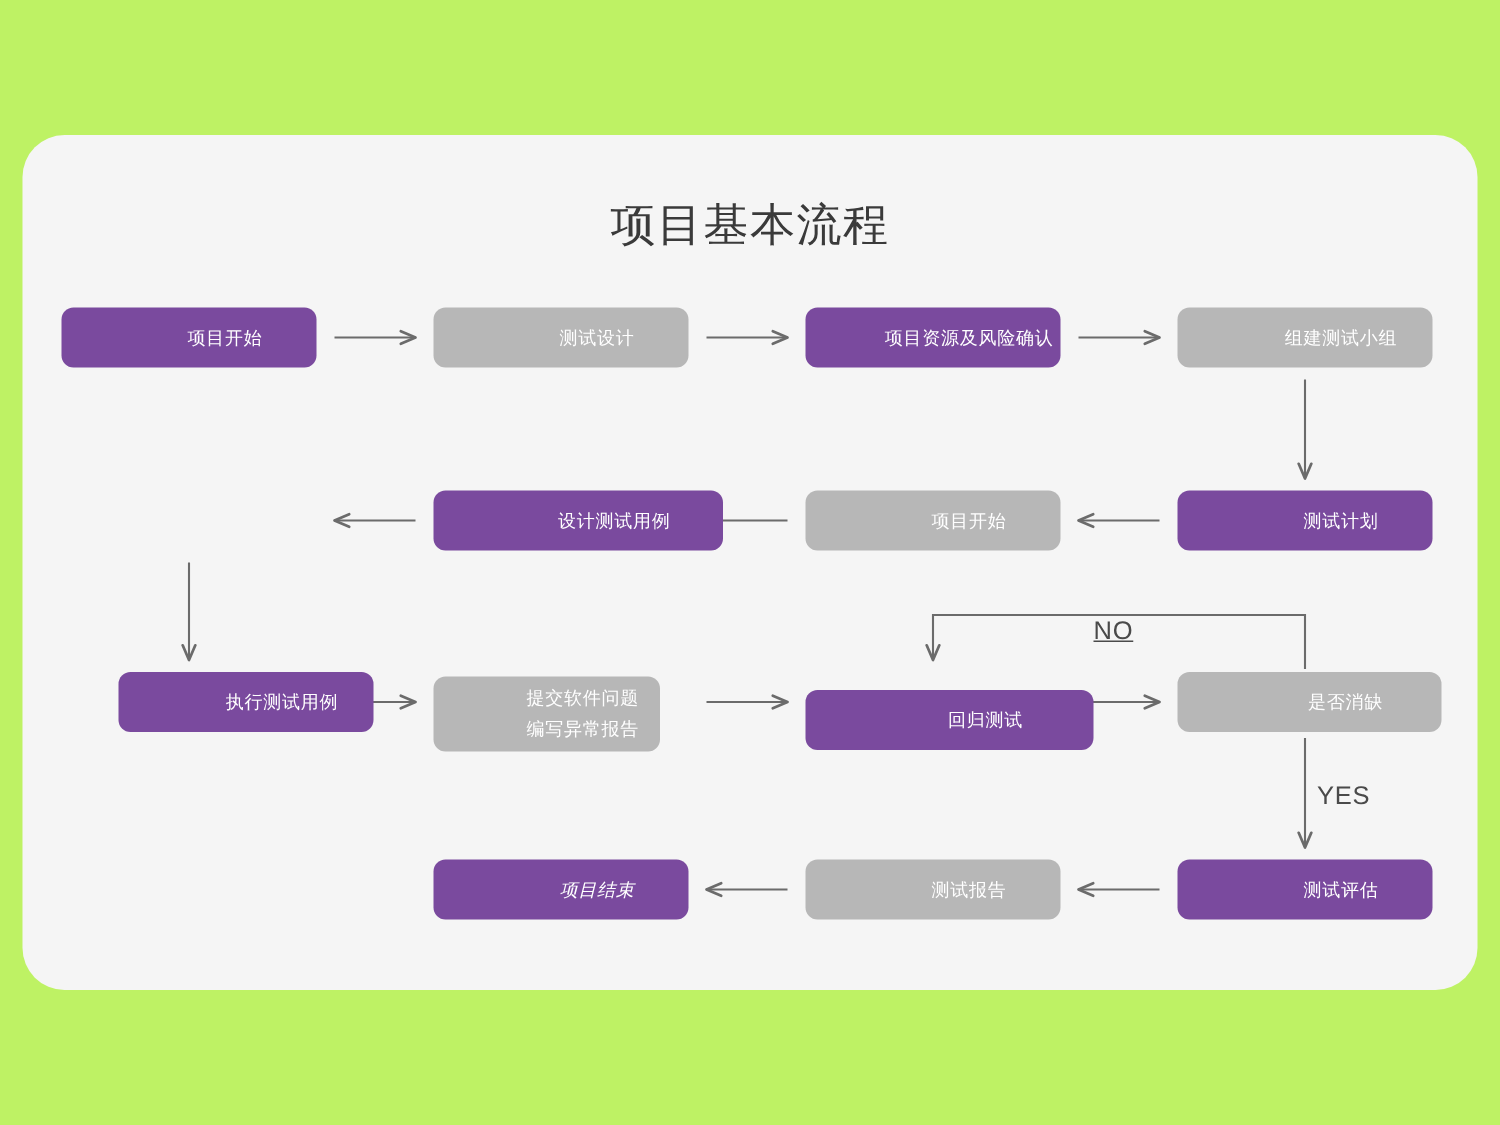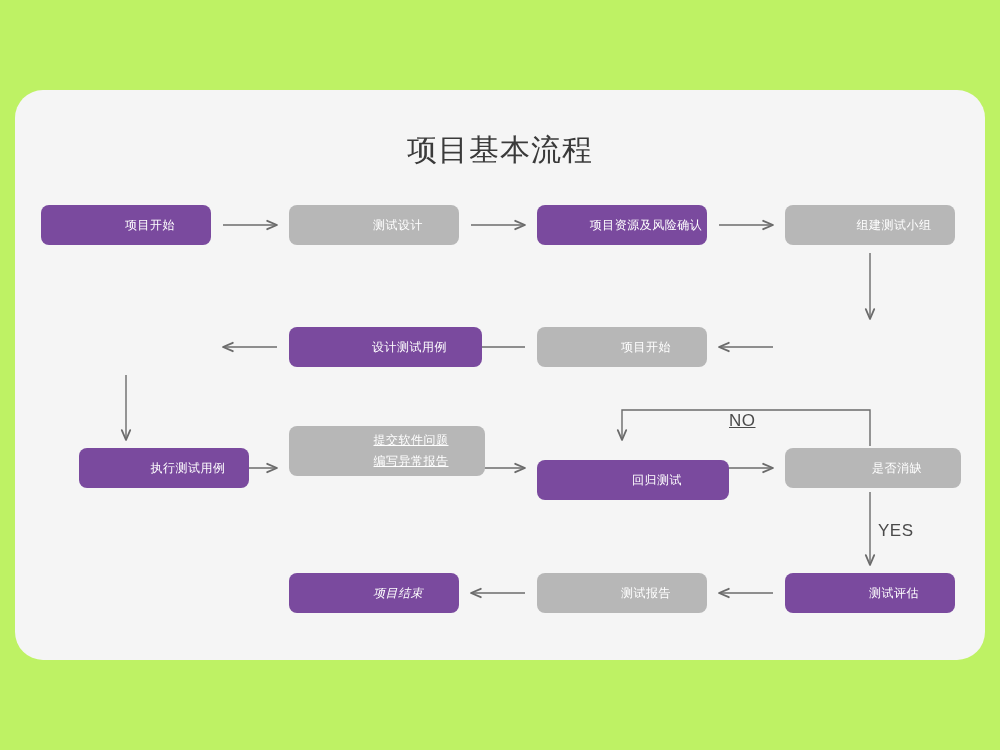--- a/index.html
+++ b/index.html
@@ -108,25 +108,26 @@
 
     <line x1="773" y1="593" x2="719" y2="593" stroke="#6b6b6b" stroke-width="1.4" marker-end="url(#ah)"></line>
     <line x1="525" y1="593" x2="471" y2="593" stroke="#6b6b6b" stroke-width="1.4" marker-end="url(#ah)"></line>
   </svg>
 
   <div class="node purple" style="left:41px;top:205px;width:170px;height:40px;">项目开始</div>
   <div class="node gray" style="left:289px;top:205px;width:170px;height:40px;">测试设计</div>
   <div class="node purple" style="left:537px;top:205px;width:170px;height:40px;">项目资源及风险确认</div>
   <div class="node gray" style="left:785px;top:205px;width:170px;height:40px;">组建测试小组</div>
 
+  <div class="node purple" style="left:785px;top:327px;width:170px;height:40px;">测试计划</div>
   <div class="node gray" style="left:537px;top:327px;width:170px;height:40px;">项目开始</div>
   <div class="node purple" style="left:289px;top:327px;width:193px;height:40px;">设计测试用例</div>
 
   <div class="node purple" style="left:41px;top:448px;width:170px;height:40px;margin-left:38px;">执行测试用例</div>
-  <div class="node gray" style="left:289px;top:426px;width:196px;height:50px;text-decoration:underline;">提交软件问题
+  <div class="node gray" style="left:289px;top:451px;width:151px;height:50px;">提交软件问题
 编写异常报告</div>
   <div class="node purple" style="left:537px;top:460px;width:192px;height:40px;">回归测试</div>
   <div class="node gray" style="left:785px;top:448px;width:176px;height:40px;">是否消缺</div>
 
   <div class="node purple" style="left:785px;top:573px;width:170px;height:40px;">测试评估</div>
   <div class="node gray" style="left:537px;top:573px;width:170px;height:40px;">测试报告</div>
   <div class="node purple" style="left:289px;top:573px;width:170px;height:40px;font-style:italic;">项目结束</div>
 
   <div class="edge-label" style="left:729px;top:411px;text-decoration:underline;">NO</div>
   <div class="edge-label" style="left:878px;top:521px;">YES</div>

